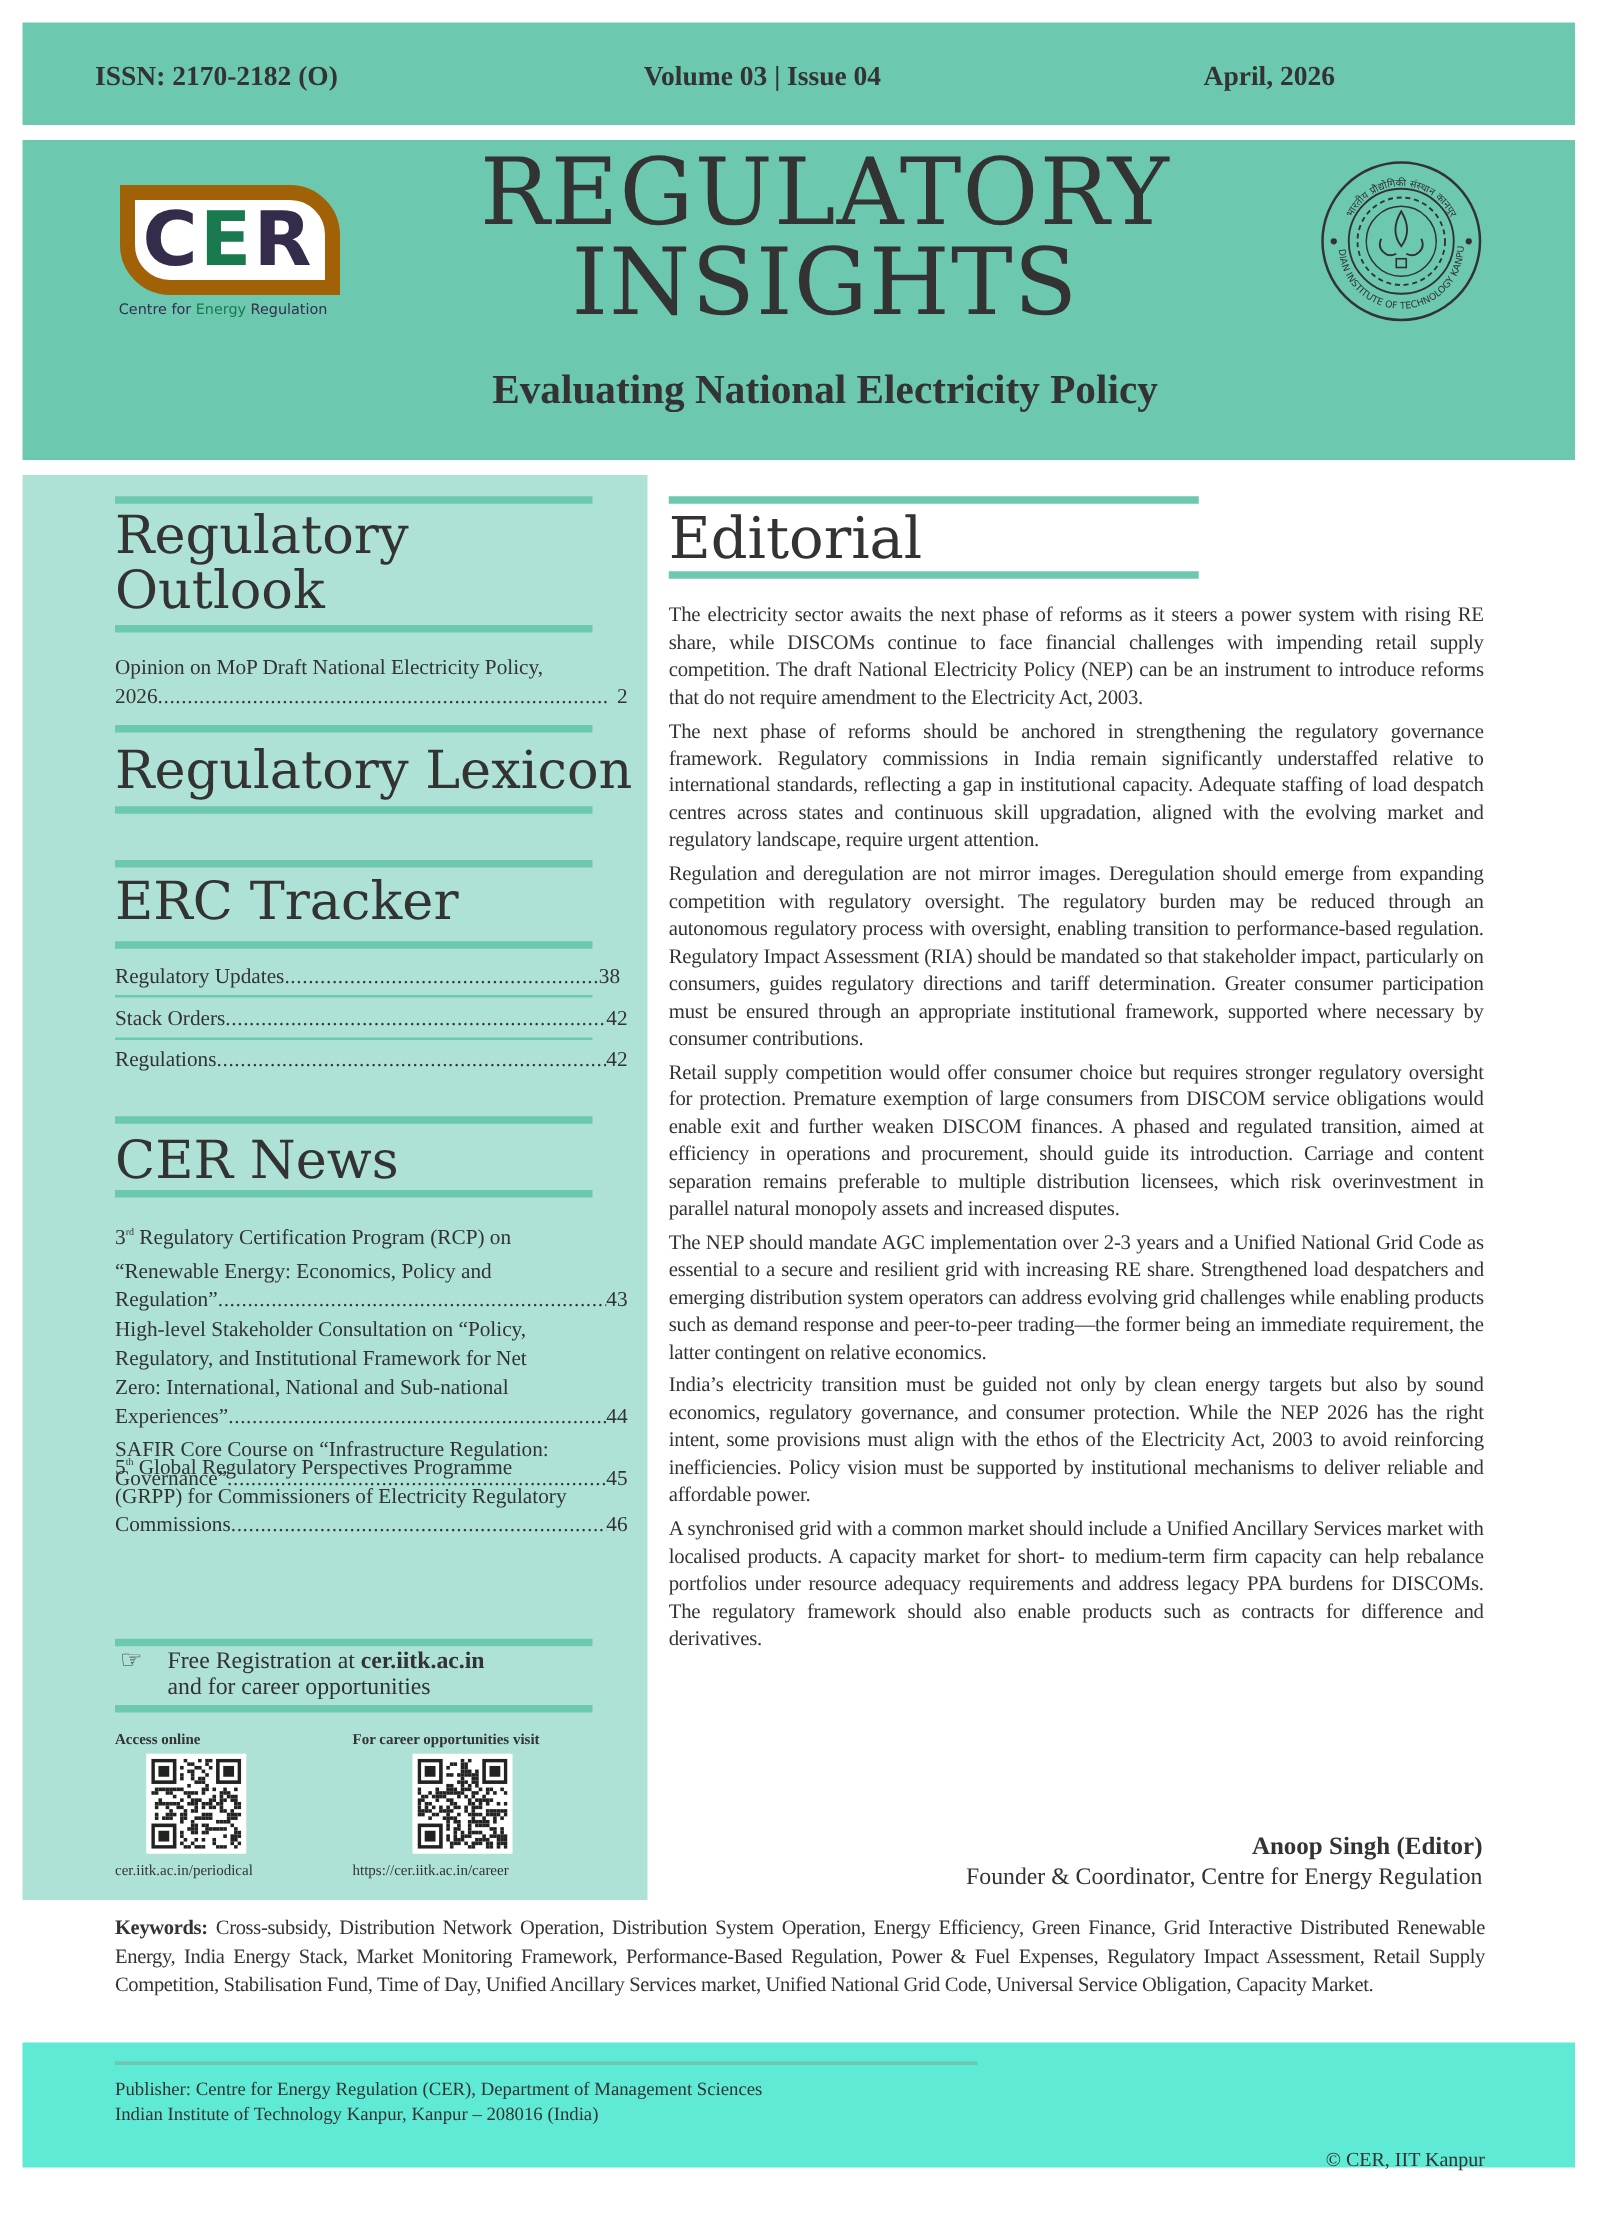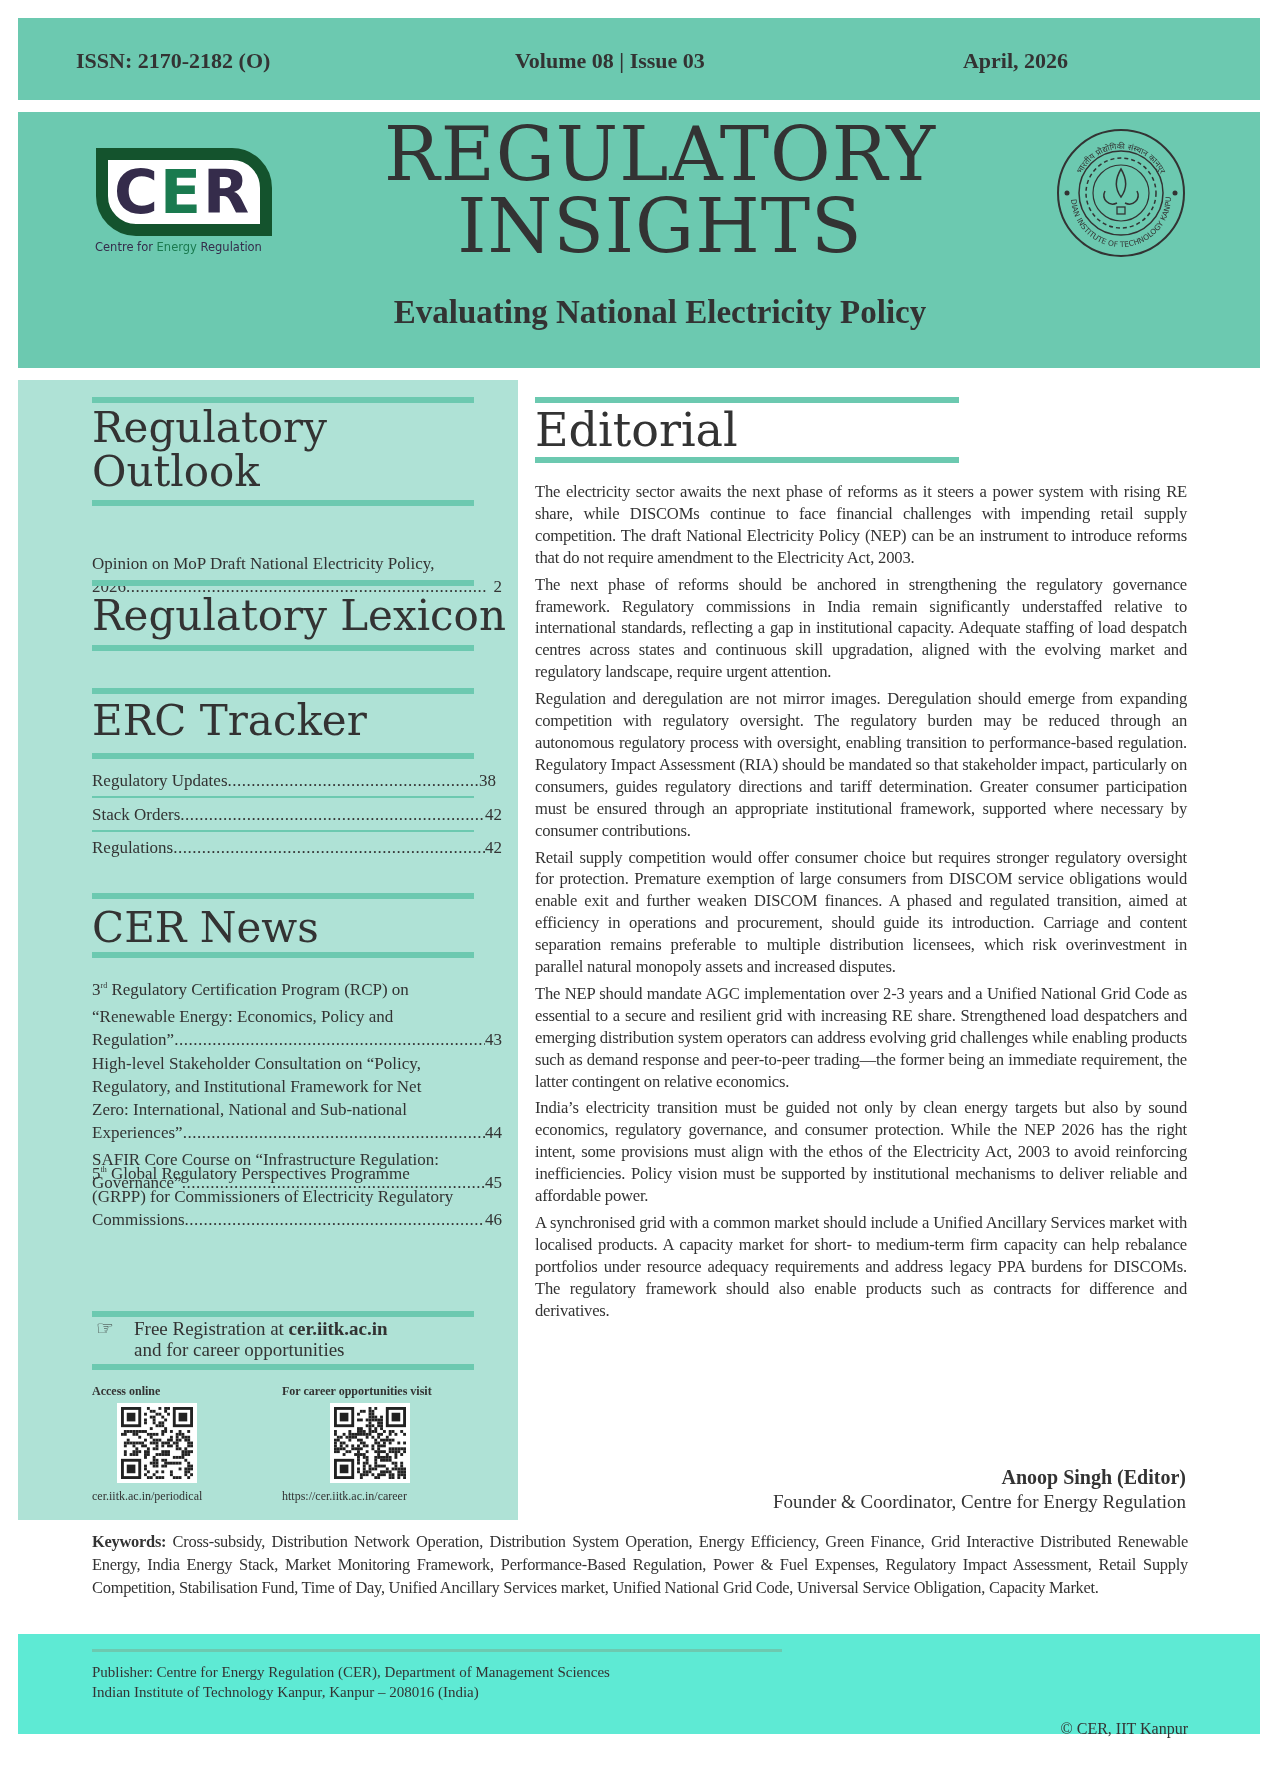--- a/index.html
+++ b/index.html
@@ -7,21 +7,21 @@
   body { position: relative; font-family: "Liberation Serif", serif; color: #333333; }
 
   .band-top { position: absolute; left: 18px; top: 18px; width: 1242px; height: 82px; background: #6cc9b0; }
   .meta-row { position: absolute; left: 0; right: 0; top: 48px; height: 30px; font-family: "Liberation Serif", serif; font-weight: bold; font-size: 22px; color: #333; }
   .meta-row span { position: absolute; top: 0; }
   .issn { left: 76px; }
   .vol { left: 515px; }
   .date { right: 210px; }
 
   .band-title { position: absolute; left: 18px; top: 112px; width: 1242px; height: 256px; background: #6cc9b0; }
-  .logo-cer { position: absolute; left: 96px; top: 148px; width: 176px; height: 88px; border: 12px solid #14532d; border-radius: 6px 40px 6px 40px; background: #ffffff; border-top-left-radius: 0; border-bottom-right-radius: 0; border-top-right-radius: 40px; border-bottom-left-radius: 40px; }
+  .logo-cer { position: absolute; left: 96px; top: 148px; width: 176px; height: 88px; border: 12px solid #a16207; border-radius: 6px 40px 6px 40px; background: #ffffff; border-top-left-radius: 0; border-bottom-right-radius: 0; border-top-right-radius: 40px; border-bottom-left-radius: 40px; }
   .logo-cer .letters { position: absolute; left: 6px; top: -4px; font-family: "DejaVu Sans", sans-serif; font-weight: bold; font-size: 60px; letter-spacing: 2px; color: #352c4b; line-height: 72px; }
   .logo-cer .letters .e { color: #1a7a4f; }
   .logo-caption { position: absolute; left: 95px; top: 240px; font-family: "DejaVu Sans", sans-serif; font-size: 11.5px; color: #352c4b; }
   .logo-caption .g { color: #1a7a4f; }
 
   .main-title { position: absolute; left: 340px; width: 640px; text-align: center; font-family: "DejaVu Serif", serif; font-size: 74px; line-height: 72px; color: #333; letter-spacing: 1px; }
   .main-title.l1 { top: 118px; }
   .main-title.l2 { top: 190px; }
   .subtitle { position: absolute; left: 300px; width: 720px; top: 294px; text-align: center; font-family: "Liberation Serif", serif; font-weight: bold; font-size: 33px; color: #333; }
 
@@ -68,21 +68,21 @@
   .footer .line { position: absolute; left: 74px; top: 15px; width: 690px; height: 3px; background: #6cc9b0; }
   .footer .pub { position: absolute; left: 74px; top: 28px; font-family: "Liberation Serif", serif; font-size: 15px; line-height: 20px; color: #333; }
   .footer .copy { position: absolute; right: 72px; top: 86px; font-family: "Liberation Serif", serif; font-size: 16px; color: #333; }
 </style>
 </head>
 <body>
 
 <div class="band-top"></div>
 <div class="meta-row">
   <span class="issn">ISSN: 2170-2182 (O)</span>
-  <span class="vol">Volume 08 | Issue 03</span>
+  <span class="vol">Volume 03 | Issue 04</span>
   <span class="date">April, 2026</span>
 </div>
 
 <div class="band-title"></div>
 
 <div class="logo-cer">
   <div class="letters"><span>C</span><span class="e">E</span><span>R</span></div>
 </div>
 <div class="logo-caption"><span>Centre for </span><span class="g">Energy</span><span> Regulation</span></div>
 
@@ -105,21 +105,21 @@
   <text font-family="DejaVu Sans, sans-serif" font-size="8" fill="#333"><textPath href="#sealArcTop" startOffset="50%" text-anchor="middle">भारतीय प्रौद्योगिकी संस्थान कानपुर</textPath></text>
   <text font-family="DejaVu Sans, sans-serif" font-size="7.5" fill="#333"><textPath href="#sealArcBot" startOffset="50%" text-anchor="middle">INDIAN INSTITUTE OF TECHNOLOGY KANPUR</textPath></text>
 </svg>
 
 <div class="sidebar"></div>
 
 <div class="bar sb-bar" style="top:397px"></div>
 <div class="sec-title" style="top:406px">Regulatory</div>
 <div class="sec-title" style="top:450px">Outlook</div>
 <div class="bar sb-bar" style="top:500px"></div>
-<div class="toc" style="top:552px">
+<div class="toc" style="top:522px">
   <div>Opinion on MoP Draft National Electricity Policy,</div>
   <div class="toc-row">
       <span class="lbl">2026</span>
       <span class="dots"></span>
       <span class="pg" style="margin-left:6px;">2</span>
     </div>
 </div>
 
 <div class="bar sb-bar" style="top:580px"></div>
 <div class="sec-title" style="top:594px">Regulatory Lexicon</div>

